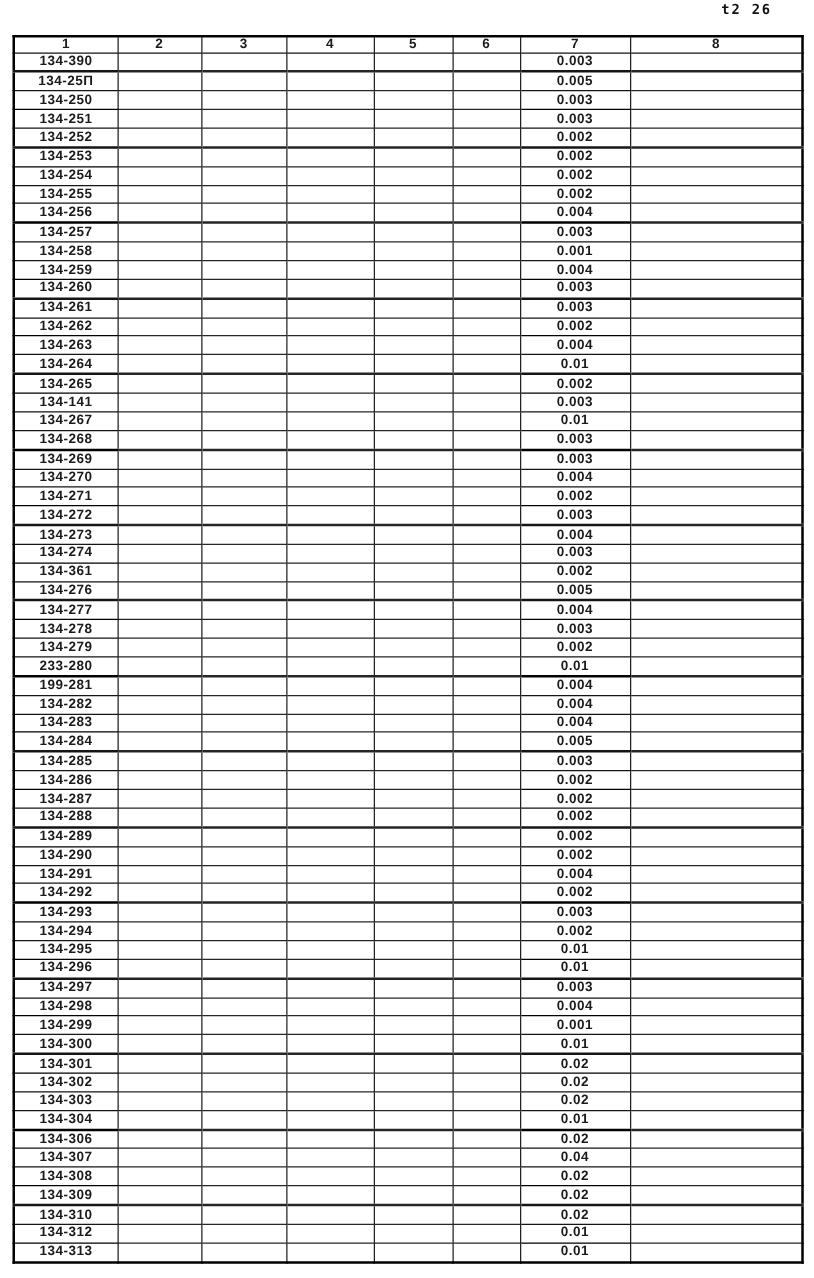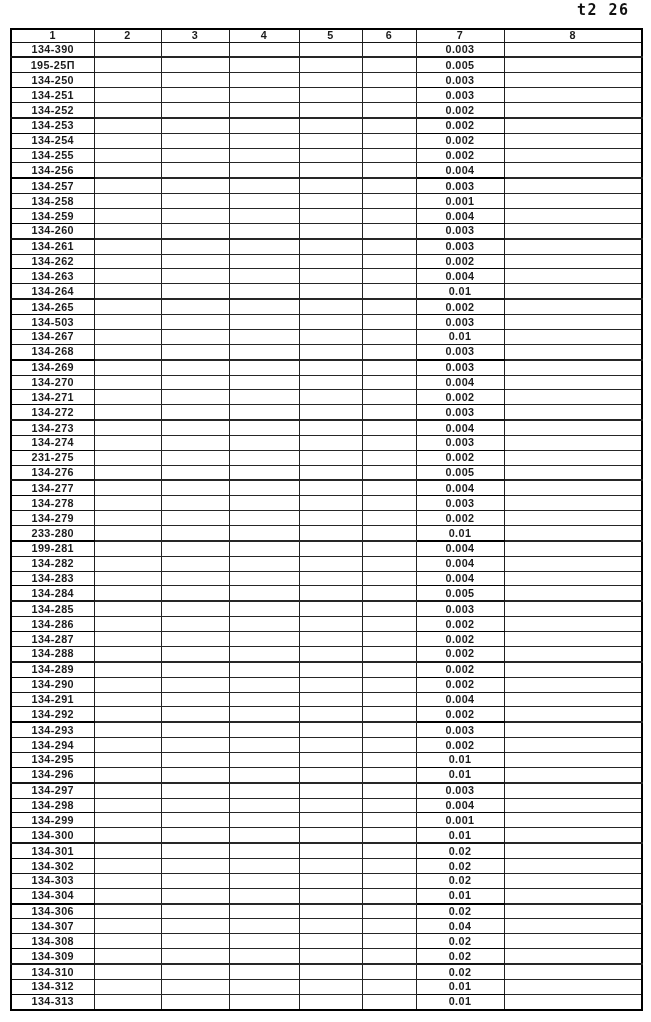--- a/index.html
+++ b/index.html
@@ -15,21 +15,21 @@
     position: relative;
     width: 651px; height: 1022px;
     background: var(--paper);
     overflow: hidden;
   }
   .page-label {
     position: absolute;
     top: 1px; left: 577px;
     font-family: "DejaVu Sans Mono", monospace;
     font-weight: bold;
-    font-size: 15px;
+    font-size: 11px;
     letter-spacing: 1.5px;
     color: #111;
   }
   table.scan-table {
     position: absolute;
     left: 10px; top: 28px;
     width: 631px; height: 983px;
     border-collapse: collapse;
     table-layout: fixed;
     background: var(--paper);
@@ -102,21 +102,21 @@
           <td>134-390</td>
           <td></td>
           <td></td>
           <td></td>
           <td></td>
           <td></td>
           <td>0.003</td>
           <td></td>
         </tr>
         <tr>
-          <td>195-25П</td>
+          <td>134-25П</td>
           <td></td>
           <td></td>
           <td></td>
           <td></td>
           <td></td>
           <td>0.005</td>
           <td></td>
         </tr>
         <tr>
           <td>134-250</td>
@@ -272,21 +272,21 @@
           <td>134-265</td>
           <td></td>
           <td></td>
           <td></td>
           <td></td>
           <td></td>
           <td>0.002</td>
           <td></td>
         </tr>
         <tr>
-          <td>134-503</td>
+          <td>134-141</td>
           <td></td>
           <td></td>
           <td></td>
           <td></td>
           <td></td>
           <td>0.003</td>
           <td></td>
         </tr>
         <tr>
           <td>134-267</td>
@@ -362,21 +362,21 @@
           <td>134-274</td>
           <td></td>
           <td></td>
           <td></td>
           <td></td>
           <td></td>
           <td>0.003</td>
           <td></td>
         </tr>
         <tr>
-          <td>231-275</td>
+          <td>134-361</td>
           <td></td>
           <td></td>
           <td></td>
           <td></td>
           <td></td>
           <td>0.002</td>
           <td></td>
         </tr>
         <tr>
           <td>134-276</td>

